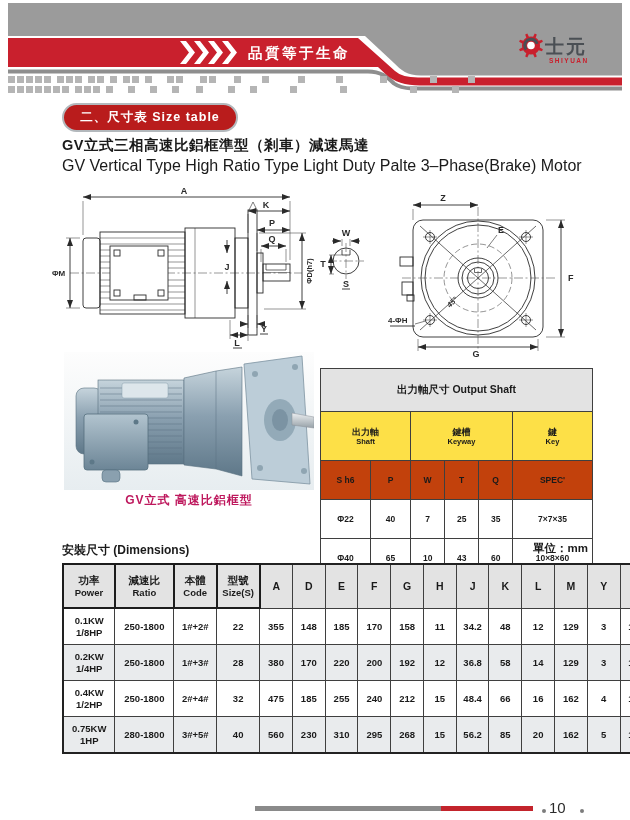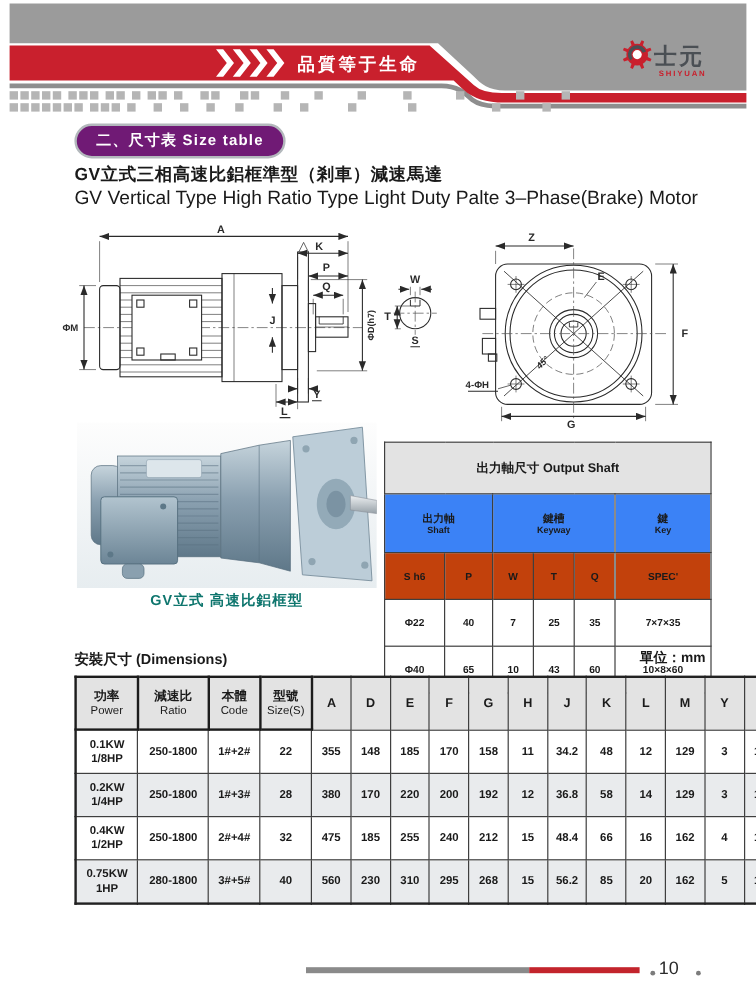--- a/index.html
+++ b/index.html
@@ -6,61 +6,61 @@
   .page{position:relative;width:630px;height:820px;background:#fff;overflow:hidden;
         font-family:"Liberation Sans","DejaVu Sans",sans-serif;color:#1a1a1a;}
 
   
   #header-svg{position:absolute;left:0;top:0;}
   .slogan-text{font-size:14.5px;font-weight:bold;letter-spacing:2.5px;fill:#ffffff;}
   .brand-zh{font-size:19px;font-weight:bold;fill:#4a4f54;letter-spacing:2px;}
   .brand-en{font-size:6.5px;font-weight:bold;fill:#c9202d;letter-spacing:1.5px;}
 
   
-  .badge{position:absolute;left:62px;top:103px;width:172px;height:25px;background:#701a75;
+  .badge{position:absolute;left:62px;top:103px;width:172px;height:25px;background:#b91c1c;
          border:2px solid #b3b8bc;border-radius:15px;display:flex;align-items:center;justify-content:center;}
   .badge span{color:#fff;font-size:12.5px;font-weight:bold;letter-spacing:1px;}
 
   
   .title-zh{position:absolute;left:62px;top:136px;font-size:14.5px;font-weight:bold;letter-spacing:0.5px;}
   .title-en{position:absolute;left:62px;top:157px;font-size:16px;font-weight:normal;}
 
   
   #drawings{position:absolute;left:50px;top:183px;}
   #drawings text{font-family:"Liberation Sans","DejaVu Sans",sans-serif;font-weight:bold;fill:#2a2a2a;stroke:none;}
   .cl{stroke:#555;stroke-width:0.6;stroke-dasharray:9 2.5 2 2.5;}
   .thin{stroke-width:0.5;}
 
   
   #photo{position:absolute;left:64px;top:352px;}
   .photo-caption{position:absolute;left:64px;top:492px;width:250px;text-align:center;
-                 color:#0f766e;font-weight:bold;font-size:12px;letter-spacing:1px;}
+                 color:#be185d;font-weight:bold;font-size:12px;letter-spacing:1px;}
 
   
   #os-wrap{position:absolute;left:320px;top:368px;}
   #os-table{border-collapse:collapse;table-layout:fixed;width:272px;border:1.5px solid #2e2e2e;}
   #os-table th,#os-table td{border:1px solid #3f3f3f;text-align:center;padding:12px;overflow:hidden;}
   #os-table .os-title{background:#e3e3e3;font-size:10.5px;font-weight:bold;height:18px;}
-  #os-table .os-group{background:#3b82f6;height:24px;font-weight:bold;}
+  #os-table .os-group{background:#fde047;height:24px;font-weight:bold;}
   #os-table .os-group .zh{font-size:9px;line-height:10px;}
   #os-table .os-group .en{font-size:7.5px;line-height:9px;}
   #os-table .os-col{background:#c2410c;font-size:8.5px;font-weight:bold;height:14px;}
   #os-table td{font-size:8.5px;font-weight:bold;height:14px;background:#fff;}
 
   
   .dims-caption-row{position:absolute;left:62px;top:540px;width:526px;height:18px;}
   .dims-caption{font-size:12px;font-weight:bold;}
   .dims-unit{position:absolute;right:0;top:1px;font-size:11.5px;font-weight:bold;}
   #dims-wrap{position:absolute;left:62px;top:563px;}
   #dims-table{border-collapse:collapse;table-layout:fixed;width:592px;border:2px solid #222;}
   #dims-table th,#dims-table td{border:1px solid #3f3f3f;text-align:center;padding:0;}
   #dims-table th{background:#e3e3e3;height:42px;font-weight:bold;}
   #dims-table th.bil{border:2px solid #1c1c1c;}
   #dims-table th .zh{font-size:10.5px;line-height:13px;}
-  #dims-table th .en{font-size:9.5px;line-height:12px;font-weight:normal;}
+  #dims-table th .en{font-size:9.5px;line-height:12px;font-weight:bold;}
   #dims-table th.letter{font-size:10.5px;}
   #dims-table td{font-size:9.5px;font-weight:bold;height:35px;background:#fff;}
   #dims-table tbody tr:nth-child(even) td{background:#e9ebed;}
   #dims-table td .l2{font-size:9.5px;line-height:12px;}
 
   
   .fbar-gray{position:absolute;left:255px;top:806px;width:186px;height:5px;background:#8a8a8a;}
   .fbar-red{position:absolute;left:441px;top:806px;width:92px;height:5px;background:#c3242c;}
   .fdot{position:absolute;top:809px;width:4px;height:4px;border-radius:50%;background:#7c7c7c;}
   .page-num{position:absolute;left:549px;top:799px;font-size:15px;color:#2c2c2c;}

